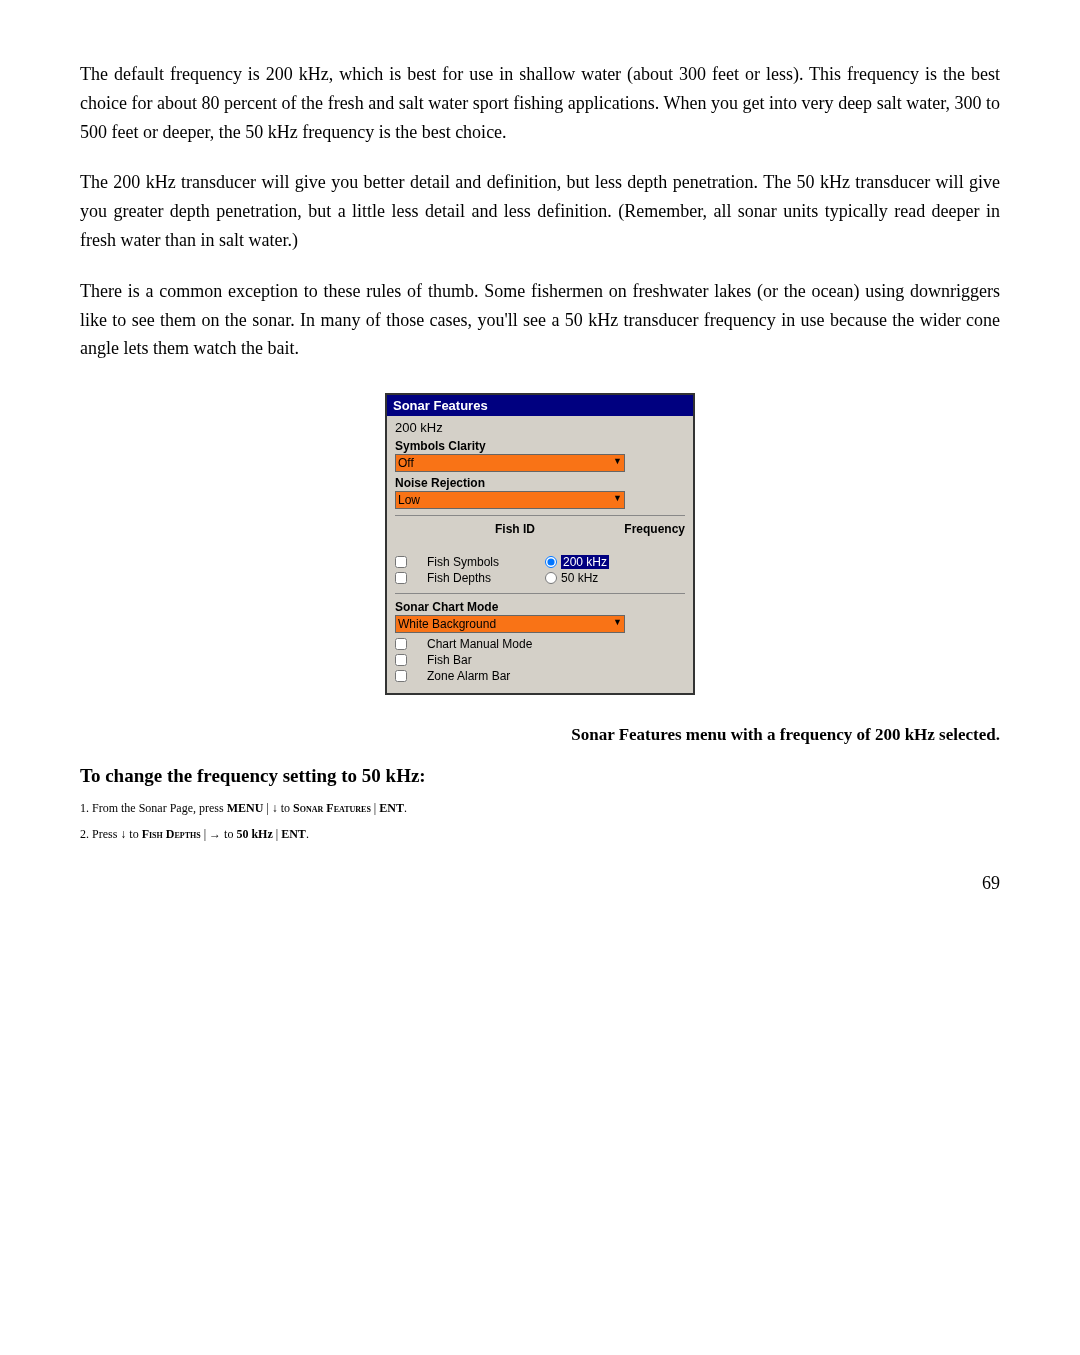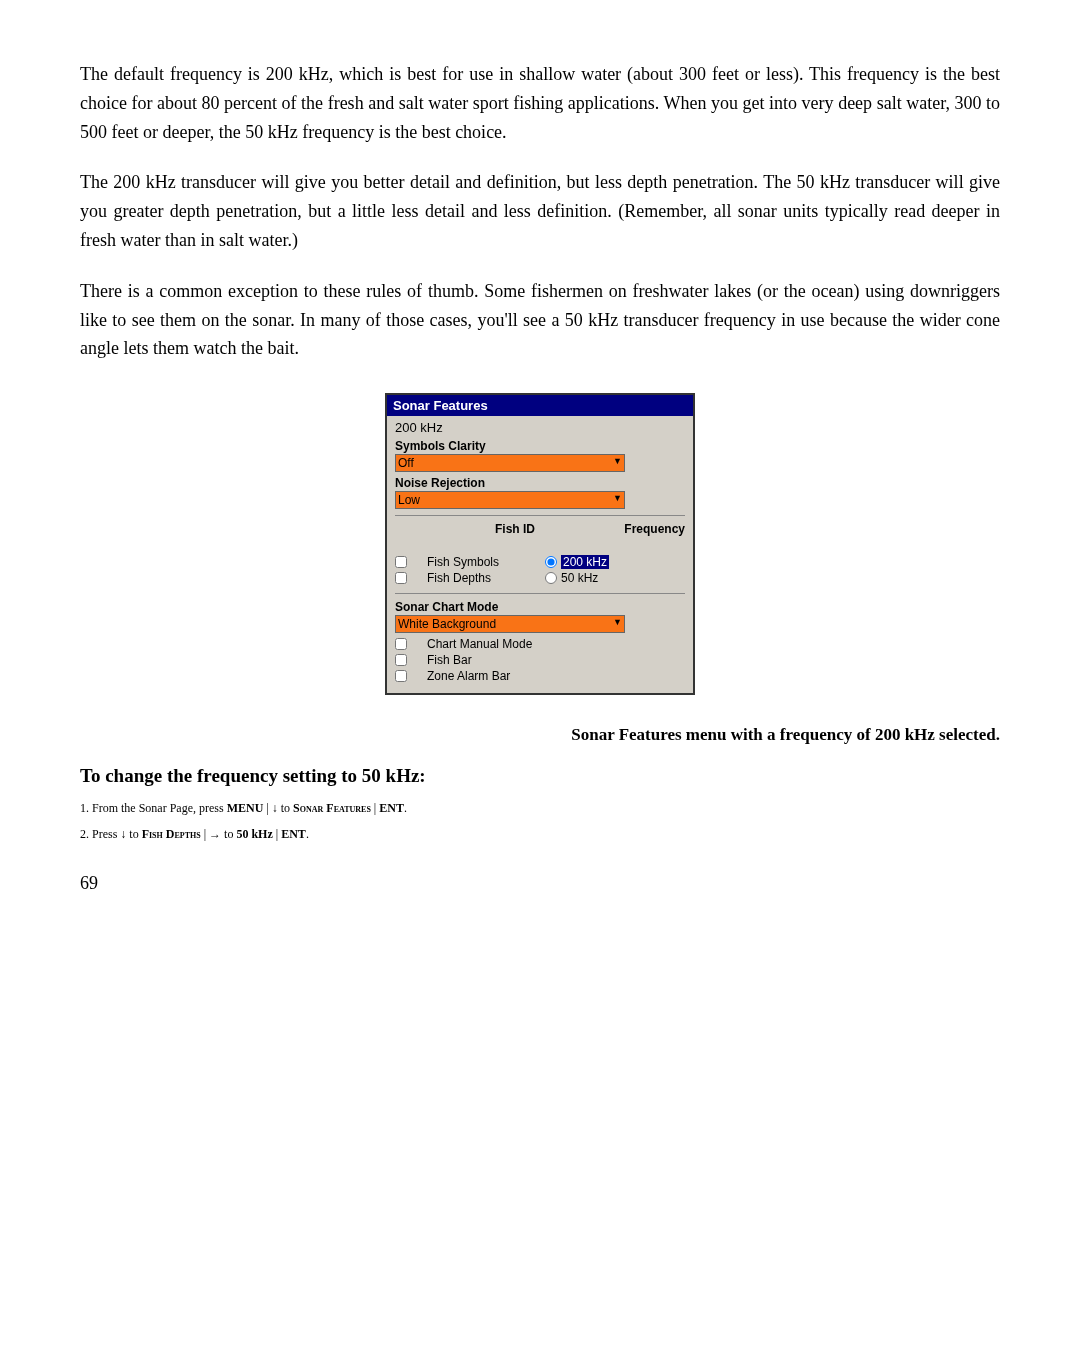--- a/index.html
+++ b/index.html
@@ -143,21 +143,21 @@
       padding: 0;
       margin: 0;
     }
     .instruction-list li {
       font-family: Georgia, 'Times New Roman', Times, serif;
       font-size: 12px;
       margin-bottom: 8px;
       line-height: 1.5;
     }
     .page-number {
-      text-align: left;
+      text-align: right;
       font-family: Georgia, 'Times New Roman', Times, serif;
       font-size: 18px;
       margin-top: 30px;
     }
     .smallcaps {
       font-variant: small-caps;
       font-weight: bold;
     }
   </style>
 </head>

